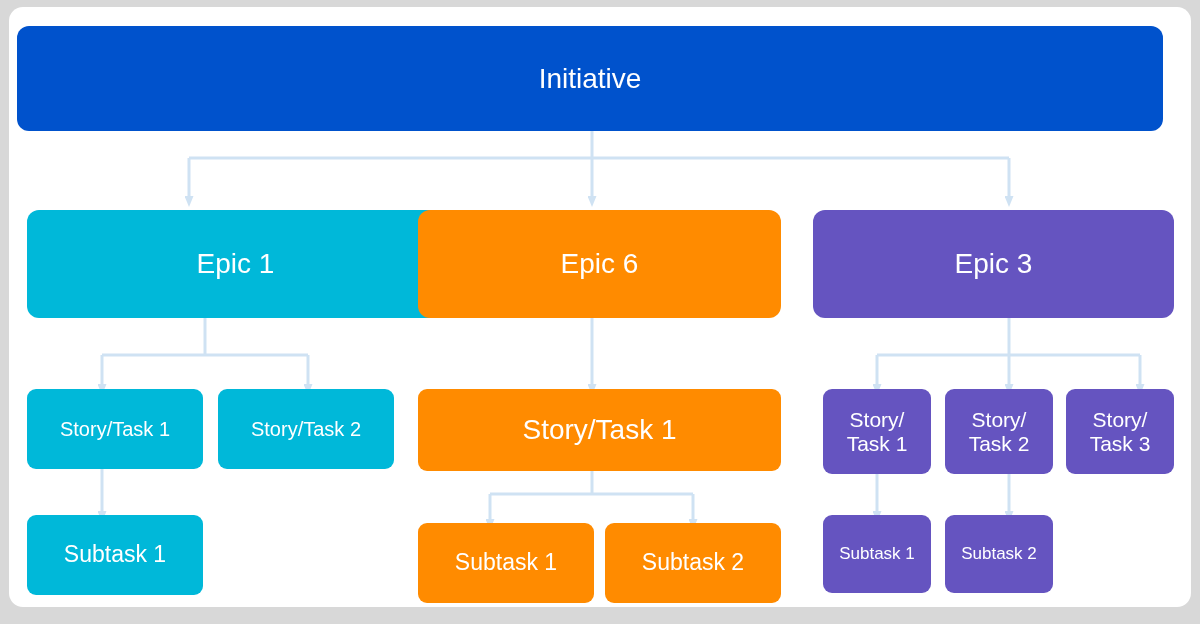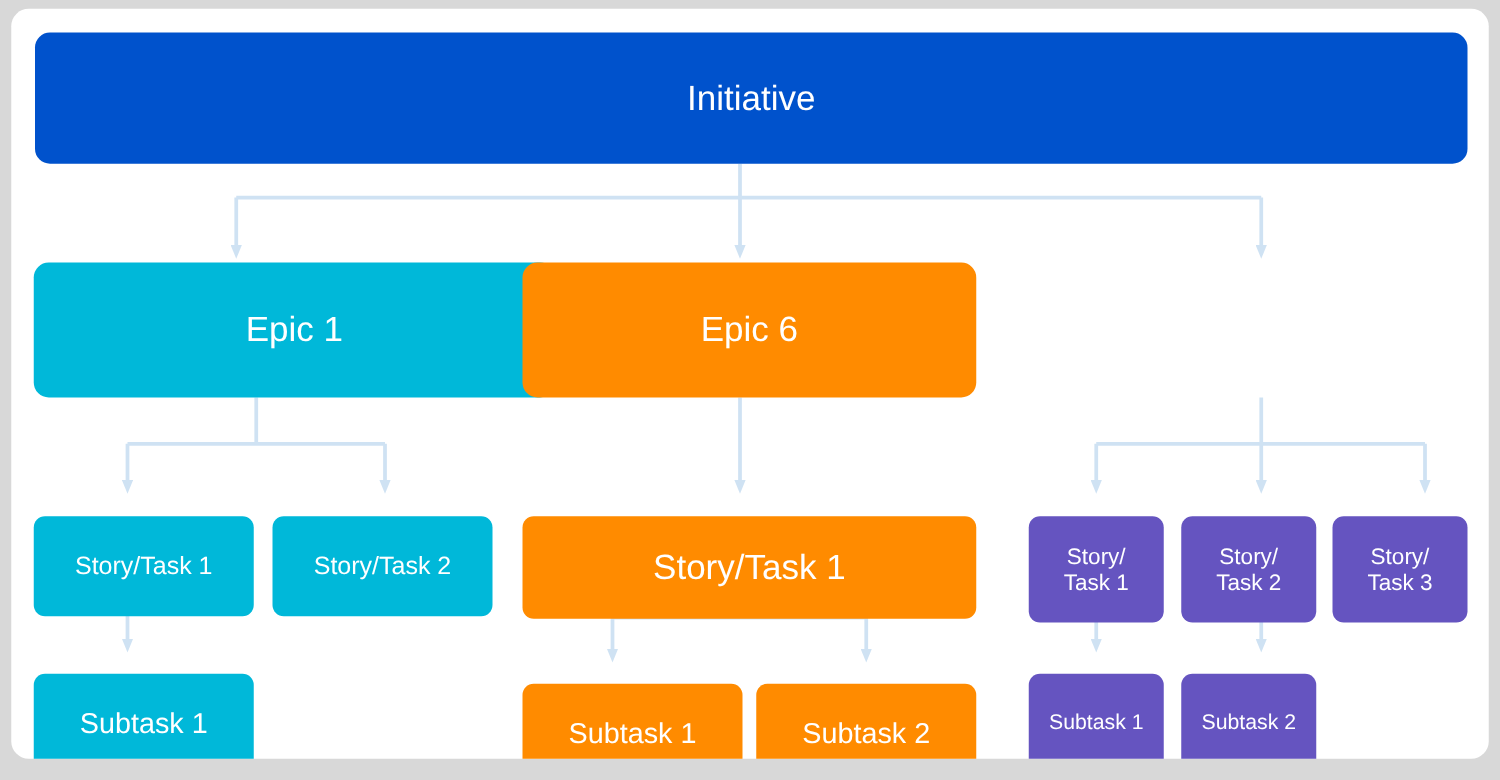--- a/index.html
+++ b/index.html
@@ -48,27 +48,27 @@
     justify-content: center;
     text-align: center;
     color: #ffffff;
     border-radius: 10px;
     line-height: 1.12;
     padding: 2px 6px;
     user-select: none;
   }
   .node.initiative  { border-radius: 12px; }
   .node.lvl-epic    { border-radius: 12px; }
-  .node.small       { border-radius: 9px; margin-top: 24px; }
+  .node.small       { border-radius: 9px; }
 
   .t-initiative { font-size: 28px; }
   .t-epic       { font-size: 28px; }
   .t-story-lg   { font-size: 28px; }
   .t-story-md   { font-size: 20px; }
-  .t-story-sm   { font-size: 18px; }
+  .t-story-sm   { font-size: 21px; }
   .t-sub-md     { font-size: 23px; }
   .t-sub-sm     { font-size: 17px; }
 </style>
 </head>
 <body>
 
 <div id="stage">
   <div class="card">
     <div class="canvas">
 
@@ -104,32 +104,35 @@
           <path d="M868,348 L1131,348"></path>
           <path d="M868,348 L868,378" marker-end="url(#ar)"></path>
           <path d="M1000,348 L1000,378" marker-end="url(#ar)"></path>
           <path d="M1131,348 L1131,378" marker-end="url(#ar)"></path>
 
           <path d="M868,467 L868,505" marker-end="url(#ar)"></path>
           <path d="M1000,467 L1000,505" marker-end="url(#ar)"></path>
         </g>
       </svg>
 
-      <div class="node initiative t-initiative" style="left:19px; top:19px; width:1146px; height:105px; background:#0052CC;">
+      <div class="node initiative t-initiative" style="left:8px; top:19px; width:1146px; height:105px; background:#0052CC;">
         <span>Initiative</span>
       </div>
 
       <div class="node lvl-epic t-epic" style="left:18px; top:203px; width:417px; height:108px; background:#00B8D9;">
         <span>Epic 1</span>
       </div>
 
       <div class="node lvl-epic t-epic" style="left:409px; top:203px; width:363px; height:108px; background:#FF8B00;">
         <span>Epic 6</span>
       </div>
 
+      <div class="node lvl-epic t-epic" style="left:804px; top:203px; width:361px; height:108px; background:#6554C0;">
+        <span>Epic 3</span>
+      </div>
 
       <div class="node small t-story-md" style="left:18px; top:382px; width:176px; height:80px; background:#00B8D9;">
         <span>Story/Task 1</span>
       </div>
 
       <div class="node small t-story-md" style="left:209px; top:382px; width:176px; height:80px; background:#00B8D9;">
         <span>Story/Task 2</span>
       </div>
 
       <div class="node small t-story-lg" style="left:409px; top:382px; width:363px; height:82px; background:#FF8B00;">

